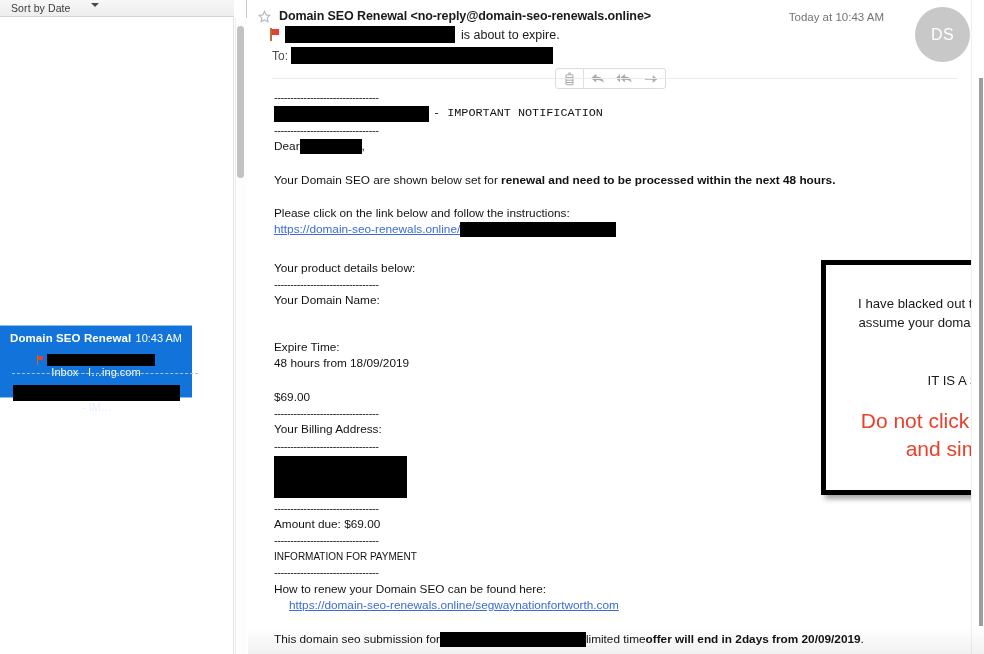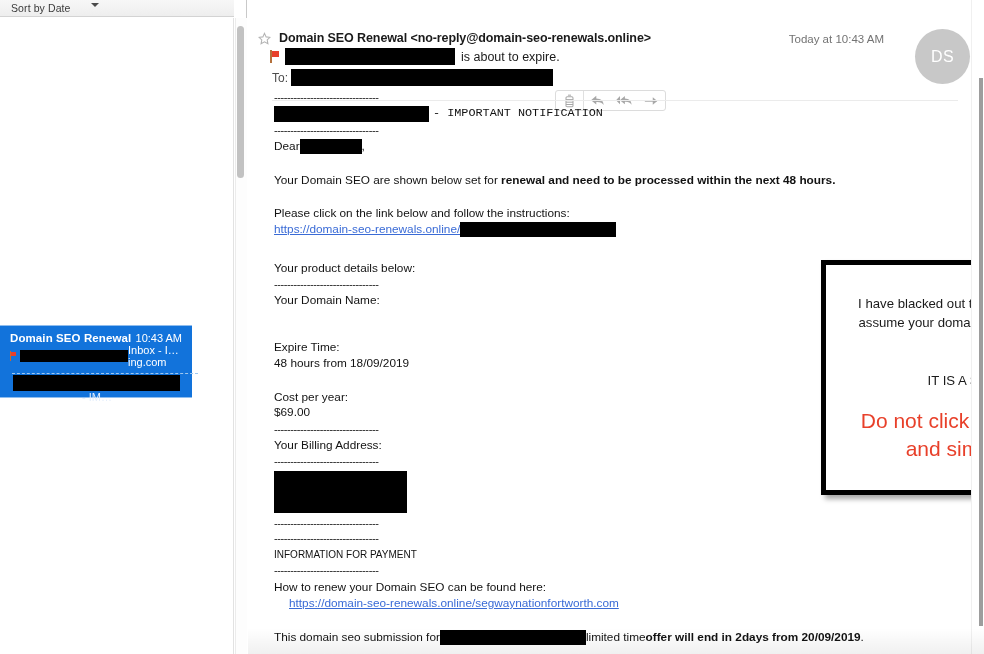--- a/index.html
+++ b/index.html
@@ -99,21 +99,22 @@
     letter-spacing: 0.1px;
   }
   .msg-time {
     font-size: 11px;
     color: #ffffff;
   }
   .msg-row-line2 {
     display: flex;
     align-items: center;
     justify-content: space-between;
-    margin-top: 0;
+    margin-top: 10px;
+    flex-direction: column;
   }
   .msg-row-line2-left {
     display: flex;
     align-items: center;
     gap: 3px;
   }
   .flag-icon-small {
     display: inline-block;
     width: 7px; height: 10px;
     position: relative;
@@ -169,21 +170,20 @@
     position: absolute;
     left: 248px; top: 0;
     width: 736px; height: 654px;
     background: #ffffff;
     overflow: hidden;
   }
   #viewer-header {
     position: relative;
     padding: 9px 0 0 0;
     height: 95px;
-    margin-top: 22px;
   }
   #header-line-subject {
     display: flex;
     align-items: center;
     gap: 8px;
     padding-left: 10px;
   }
   .star-icon {
     width: 13px; height: 13px;
     flex: 0 0 13px;
@@ -510,29 +510,29 @@
       <div class="body-line" style="margin-top:2px;">Your Domain Name:</div>
 
       <div class="spacer-lg"></div>
       <div style="height:8px;"></div>
 
       <div class="body-line">Expire Time:</div>
       <div class="body-line">48 hours from 18/09/2019</div>
 
       <div class="spacer-md"></div>
 
-      <div class="body-line">Cost per year:</div>
       <div class="body-line">$69.00</div>
       <div class="sep" style="margin-top:3px;">--------------------------------</div>
       <div class="body-line" style="margin-top:2px;">Your Billing Address:</div>
       <div class="sep" style="margin-top:3px;">--------------------------------</div>
 
       <div class="redact" style="width:133px;height:42px;margin-top:3px;"></div>
 
       <div class="sep" style="margin-top:5px;">--------------------------------</div>
+      <div class="body-line" style="margin-top:2px;">Amount due: $69.00</div>
       <div class="sep" style="margin-top:3px;">--------------------------------</div>
       <div class="body-line" style="margin-top:3px;font-size:10px;">INFORMATION FOR PAYMENT</div>
       <div class="sep" style="margin-top:4px;">--------------------------------</div>
 
       <div class="body-line" style="margin-top:3px;">How to renew your Domain SEO can be found here:</div>
       <a class="link body-line" href="#" style="display:block;padding-left:15px;">https://domain-seo-renewals.online/segwaynationfortworth.com</a>
 
       <div class="spacer-md"></div>
 
       <div class="inline-row">

